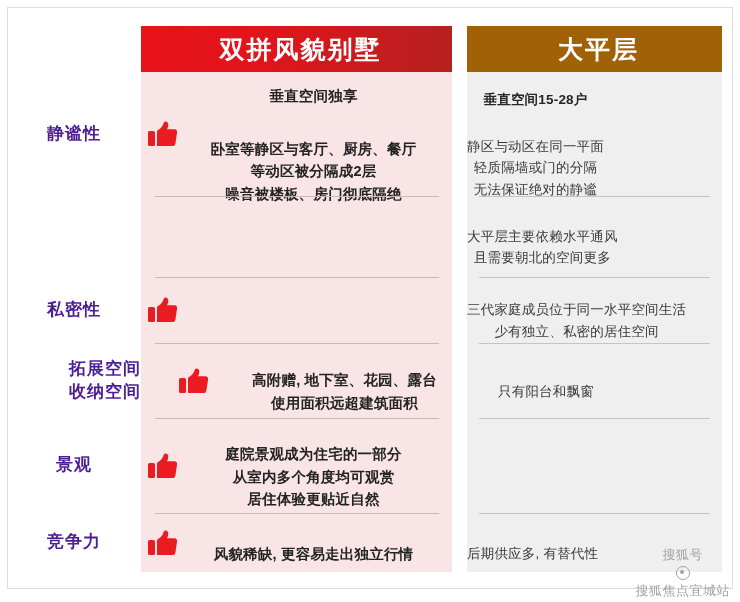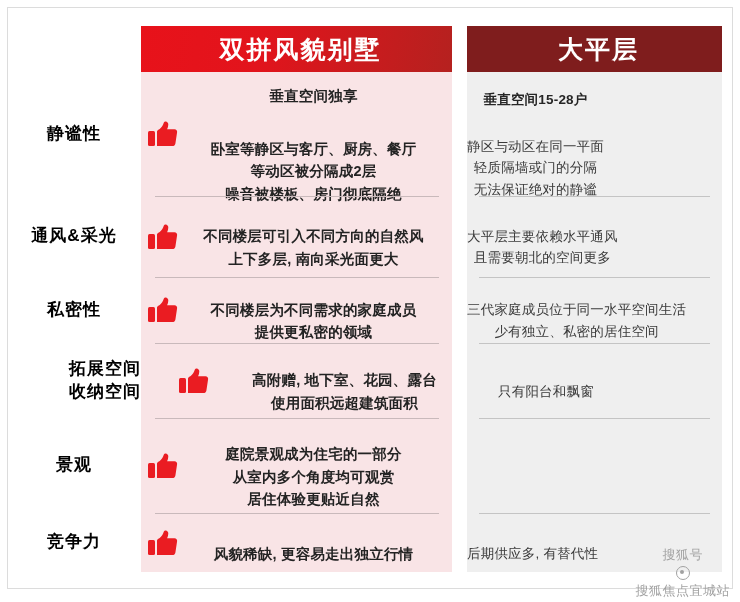--- a/index.html
+++ b/index.html
@@ -45,21 +45,21 @@
     color: #ffffff;
     font-size: 25px;
     font-weight: bold;
     letter-spacing: 2px;
     padding-left: 8px;
   }
   .col-header.red {
     background: linear-gradient(100deg, #e8121a 0%, #e2141c 38%, #b5211f 100%);
   }
   .col-header.gray {
-    background: #7f1d1d;
+    background: #a16207;
   }
 
   .col-body { position: relative; }
   .col-body.pink { background: #f9e4e6; height: 500px; }
   .col-body.gray { background: #efefef; height: 500px; }
 
   
   .rows {
     position: absolute;
     left: 0;
@@ -87,21 +87,21 @@
     left: 7px;
     width: 134px;
     top: 0;
     bottom: 0;
     display: flex;
     align-items: center;
     justify-content: center;
     text-align: right;
     font-size: 17px;
     font-weight: bold;
-    color: #000000;
+    color: #4c1d95;
     line-height: 1.35;
     letter-spacing: 1px;
     white-space: pre-line;
   }
 
   .cell-pink {
     position: absolute;
     left: 141px;
     width: 311px;
     top: 0;
@@ -261,50 +261,35 @@
         <div class="gray-text">
           <span class="lead">垂直空间15-28户</span>
           <span>静区与动区在同一平面
 轻质隔墙或门的分隔
 无法保证绝对的静谧</span>
         </div>
       </div>
     </div>
 
     <div class="row row-1">
-      <div class="cell-label">通风&amp;采光</div>
-      <div class="cell-pink">
-        <svg class="thumb" viewBox="0 0 32 30">
-          <rect x="1" y="12" width="7" height="15" rx="1.5" fill="#ea1c22"></rect>
-          <path d="M10 27 L10 12.5 C10 12 10.4 11.4 11 11 C13.4 9.6 15.3 7.6 16.2 5.2 C16.6 4 17 2.6 18.4 2.4 C20 2.2 21.3 3.6 21.3 5.4 C21.3 7 20.8 8.6 20.1 10.2 L27.5 10.2 C29.2 10.2 30.4 11.6 30.1 13.2 L28.4 24.4 C28.2 26 26.9 27 25.4 27 Z" fill="#ea1c22"></path>
-        </svg>
-        <div class="pink-text">
-          <span>不同楼层可引入不同方向的自然风
-上下多层, 南向采光面更大</span>
-        </div>
-      </div>
       <div class="cell-gray">
         <div class="gray-text">
           <span>大平层主要依赖水平通风
 且需要朝北的空间更多</span>
         </div>
       </div>
     </div>
 
     <div class="row row-2">
       <div class="cell-label">私密性</div>
       <div class="cell-pink">
         <svg class="thumb" viewBox="0 0 32 30">
           <rect x="1" y="12" width="7" height="15" rx="1.5" fill="#ea1c22"></rect>
           <path d="M10 27 L10 12.5 C10 12 10.4 11.4 11 11 C13.4 9.6 15.3 7.6 16.2 5.2 C16.6 4 17 2.6 18.4 2.4 C20 2.2 21.3 3.6 21.3 5.4 C21.3 7 20.8 8.6 20.1 10.2 L27.5 10.2 C29.2 10.2 30.4 11.6 30.1 13.2 L28.4 24.4 C28.2 26 26.9 27 25.4 27 Z" fill="#ea1c22"></path>
         </svg>
-        <div class="pink-text">
-          <span>不同楼层为不同需求的家庭成员
-提供更私密的领域</span>
-        </div>
       </div>
       <div class="cell-gray">
         <div class="gray-text">
           <span>三代家庭成员位于同一水平空间生活
 少有独立、私密的居住空间</span>
         </div>
       </div>
     </div>
 
     <div class="row row-3">

